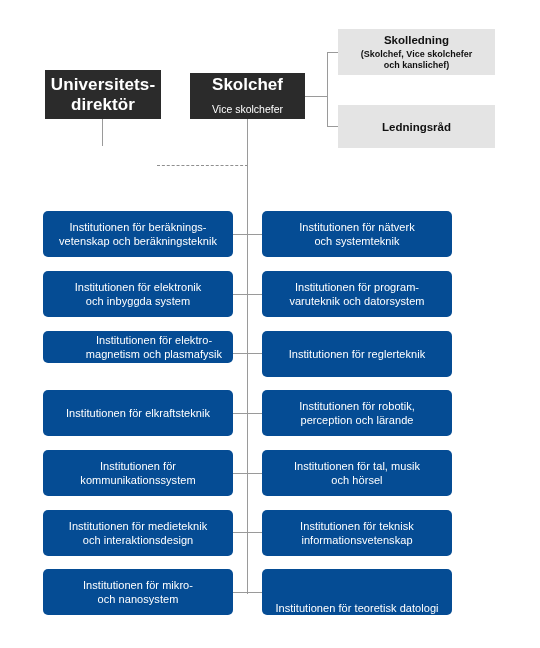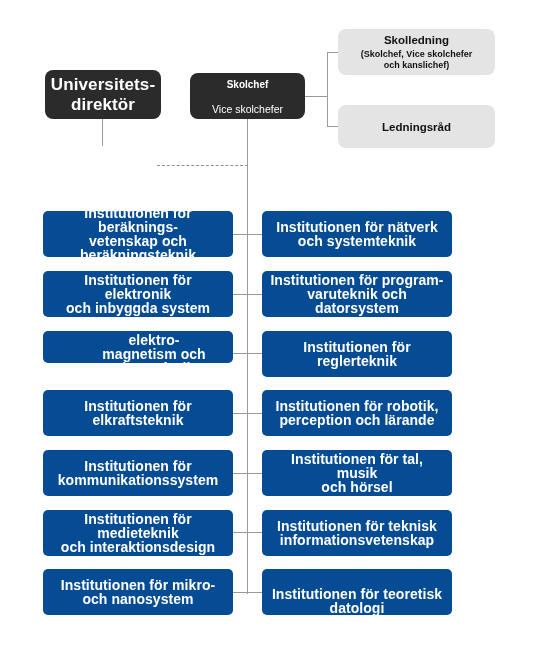--- a/index.html
+++ b/index.html
@@ -23,21 +23,20 @@
 
   
   .box {
     position: absolute;
     box-sizing: border-box;
     display: flex;
     flex-direction: column;
     align-items: center;
     justify-content: center;
     text-align: center;
-    border-radius: 8px;
   }
   .box-dark {
     background: #2b2b2b;
     color: #ffffff;
   }
   .box-grey {
     background: #e4e4e4;
     color: #111111;
   }
   .box-blue {
@@ -51,21 +50,21 @@
     border-radius: 7px;
   }
 
   .title-lg {
     font-size: 17px;
     font-weight: bold;
     line-height: 20px;
     letter-spacing: 0.1px;
   }
   .title-md {
-    font-size: 10px;
+    font-size: 17px;
     font-weight: bold;
     line-height: 18px;
   }
   .sub-sm {
     font-size: 10.5px;
     font-weight: normal;
     line-height: 13px;
     margin-top: 9px;
   }
   .grey-title {
@@ -83,22 +82,22 @@
     font-size: 10px;
     font-weight: bold;
     line-height: 13px;
   }
   .lb-sub {
     font-size: 10px;
     font-weight: normal;
     line-height: 13px;
   }
   .inst-label {
-    font-size: 14px;
-    font-weight: bold;
+    font-size: 11px;
+    font-weight: normal;
     line-height: 14px;
     padding: 0 8px;
     letter-spacing: 0.05px;
   }
 
   
   .line {
     position: absolute;
     background: #9a9a9a;
   }

